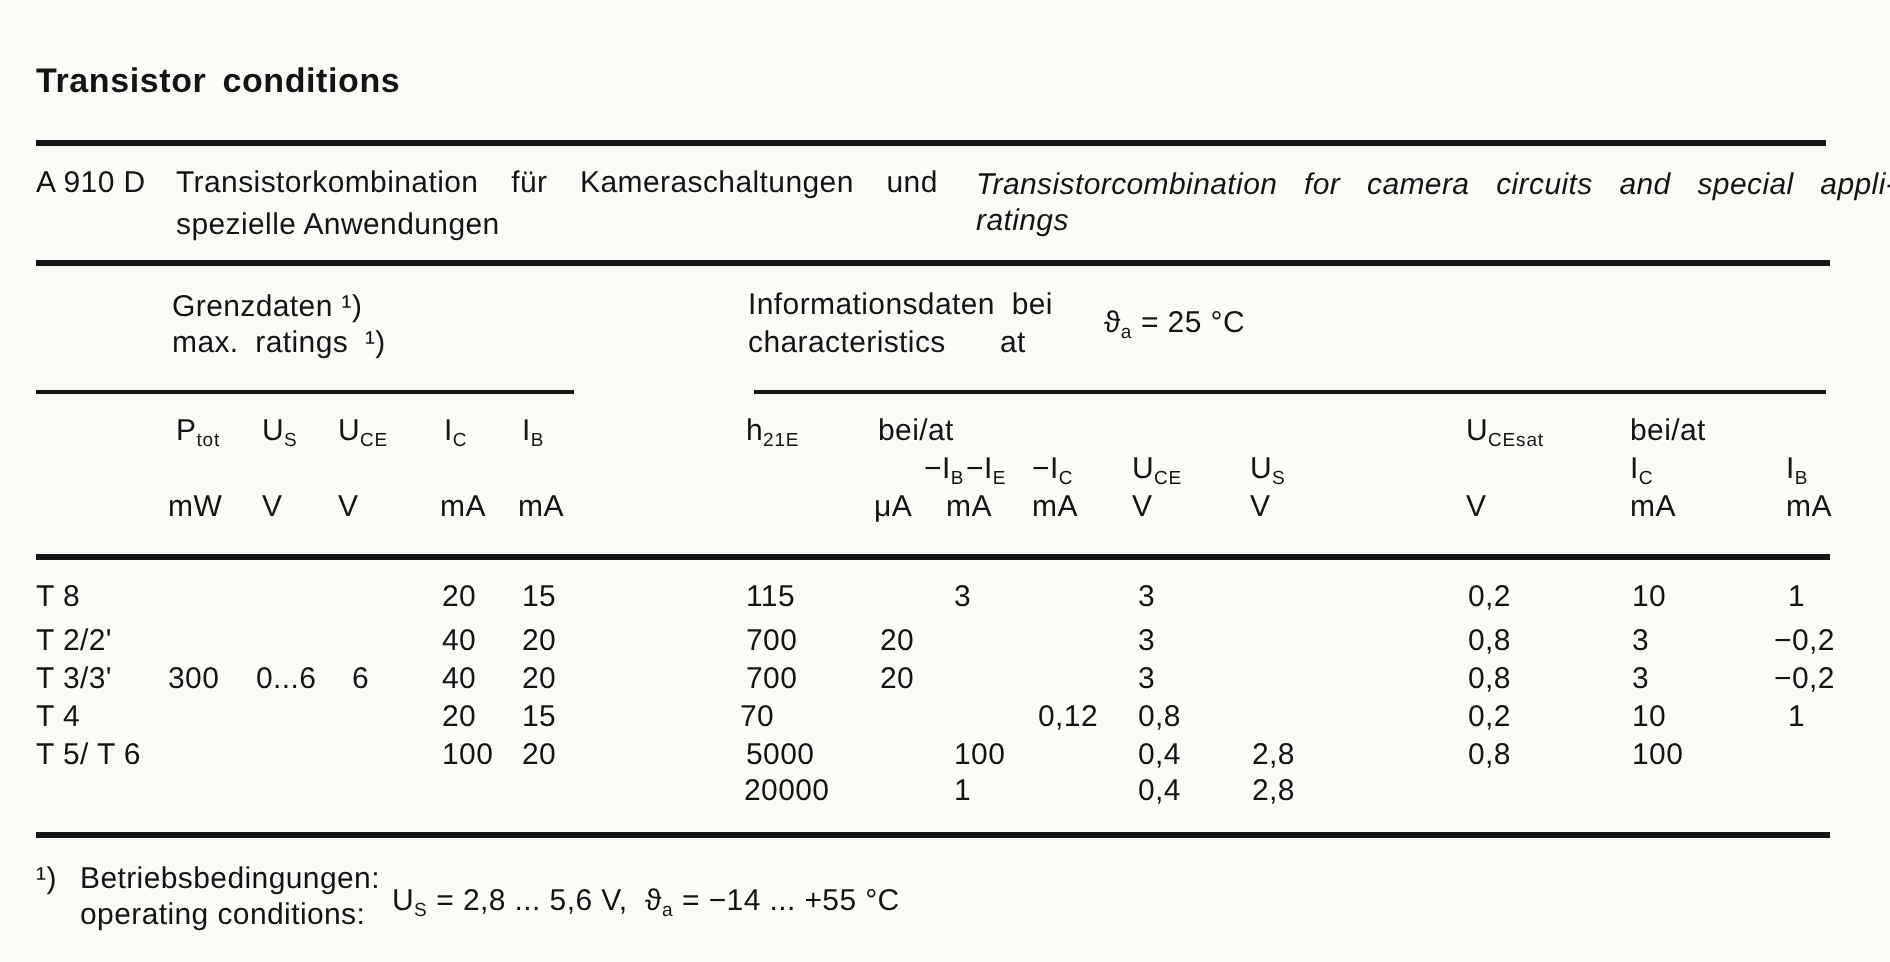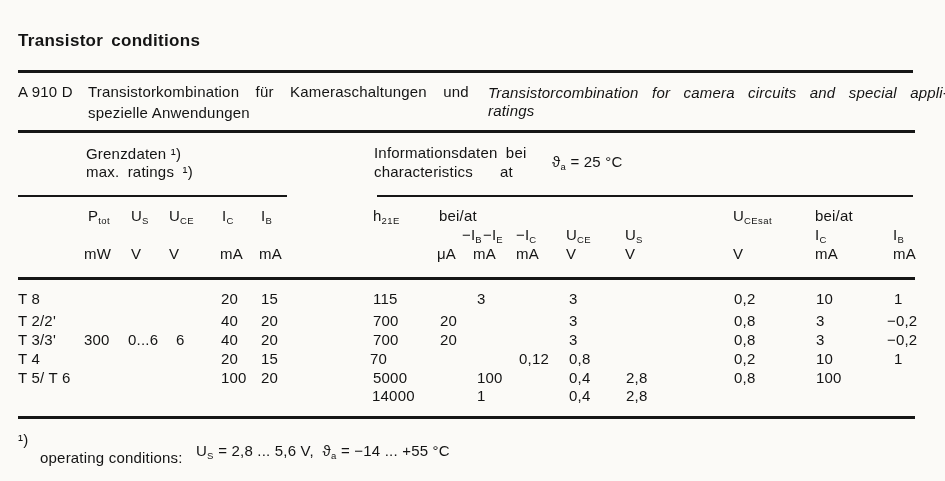--- a/index.html
+++ b/index.html
@@ -121,24 +121,25 @@
   <div class="t" style="left:18px;top:370px">T 5/ T 6</div>
   <div class="t" style="left:221px;top:370px">100</div>
   <div class="t" style="left:261px;top:370px">20</div>
   <div class="t" style="left:373px;top:370px">5000</div>
   <div class="t" style="left:477px;top:370px">100</div>
   <div class="t" style="left:569px;top:370px">0,4</div>
   <div class="t" style="left:626px;top:370px">2,8</div>
   <div class="t" style="left:734px;top:370px">0,8</div>
   <div class="t" style="left:816px;top:370px">100</div>
 
-  <div class="t" style="left:372px;top:388px">14000</div>
+  <div class="t" style="left:372px;top:388px">20000</div>
   <div class="t" style="left:477px;top:388px">1</div>
   <div class="t" style="left:569px;top:388px">0,4</div>
   <div class="t" style="left:626px;top:388px">2,8</div>
 
   <div class="rule" style="left:18px;top:416px;width:897px;height:3px"></div>
 
   <div class="t" style="left:18px;top:432px">¹)</div>
+  <div class="t" style="left:40px;top:432px">Betriebsbedingungen:</div>
   <div class="t" style="left:40px;top:450px">operating conditions:</div>
   <div class="t" style="left:196px;top:443px"><span>U</span><sub>S</sub><span> = 2,8 ... 5,6 V,  </span><span>ϑ</span><sub>a</sub><span> = −14 ... +55 °C</span></div>
 
 </div>
 
 </body></html>

